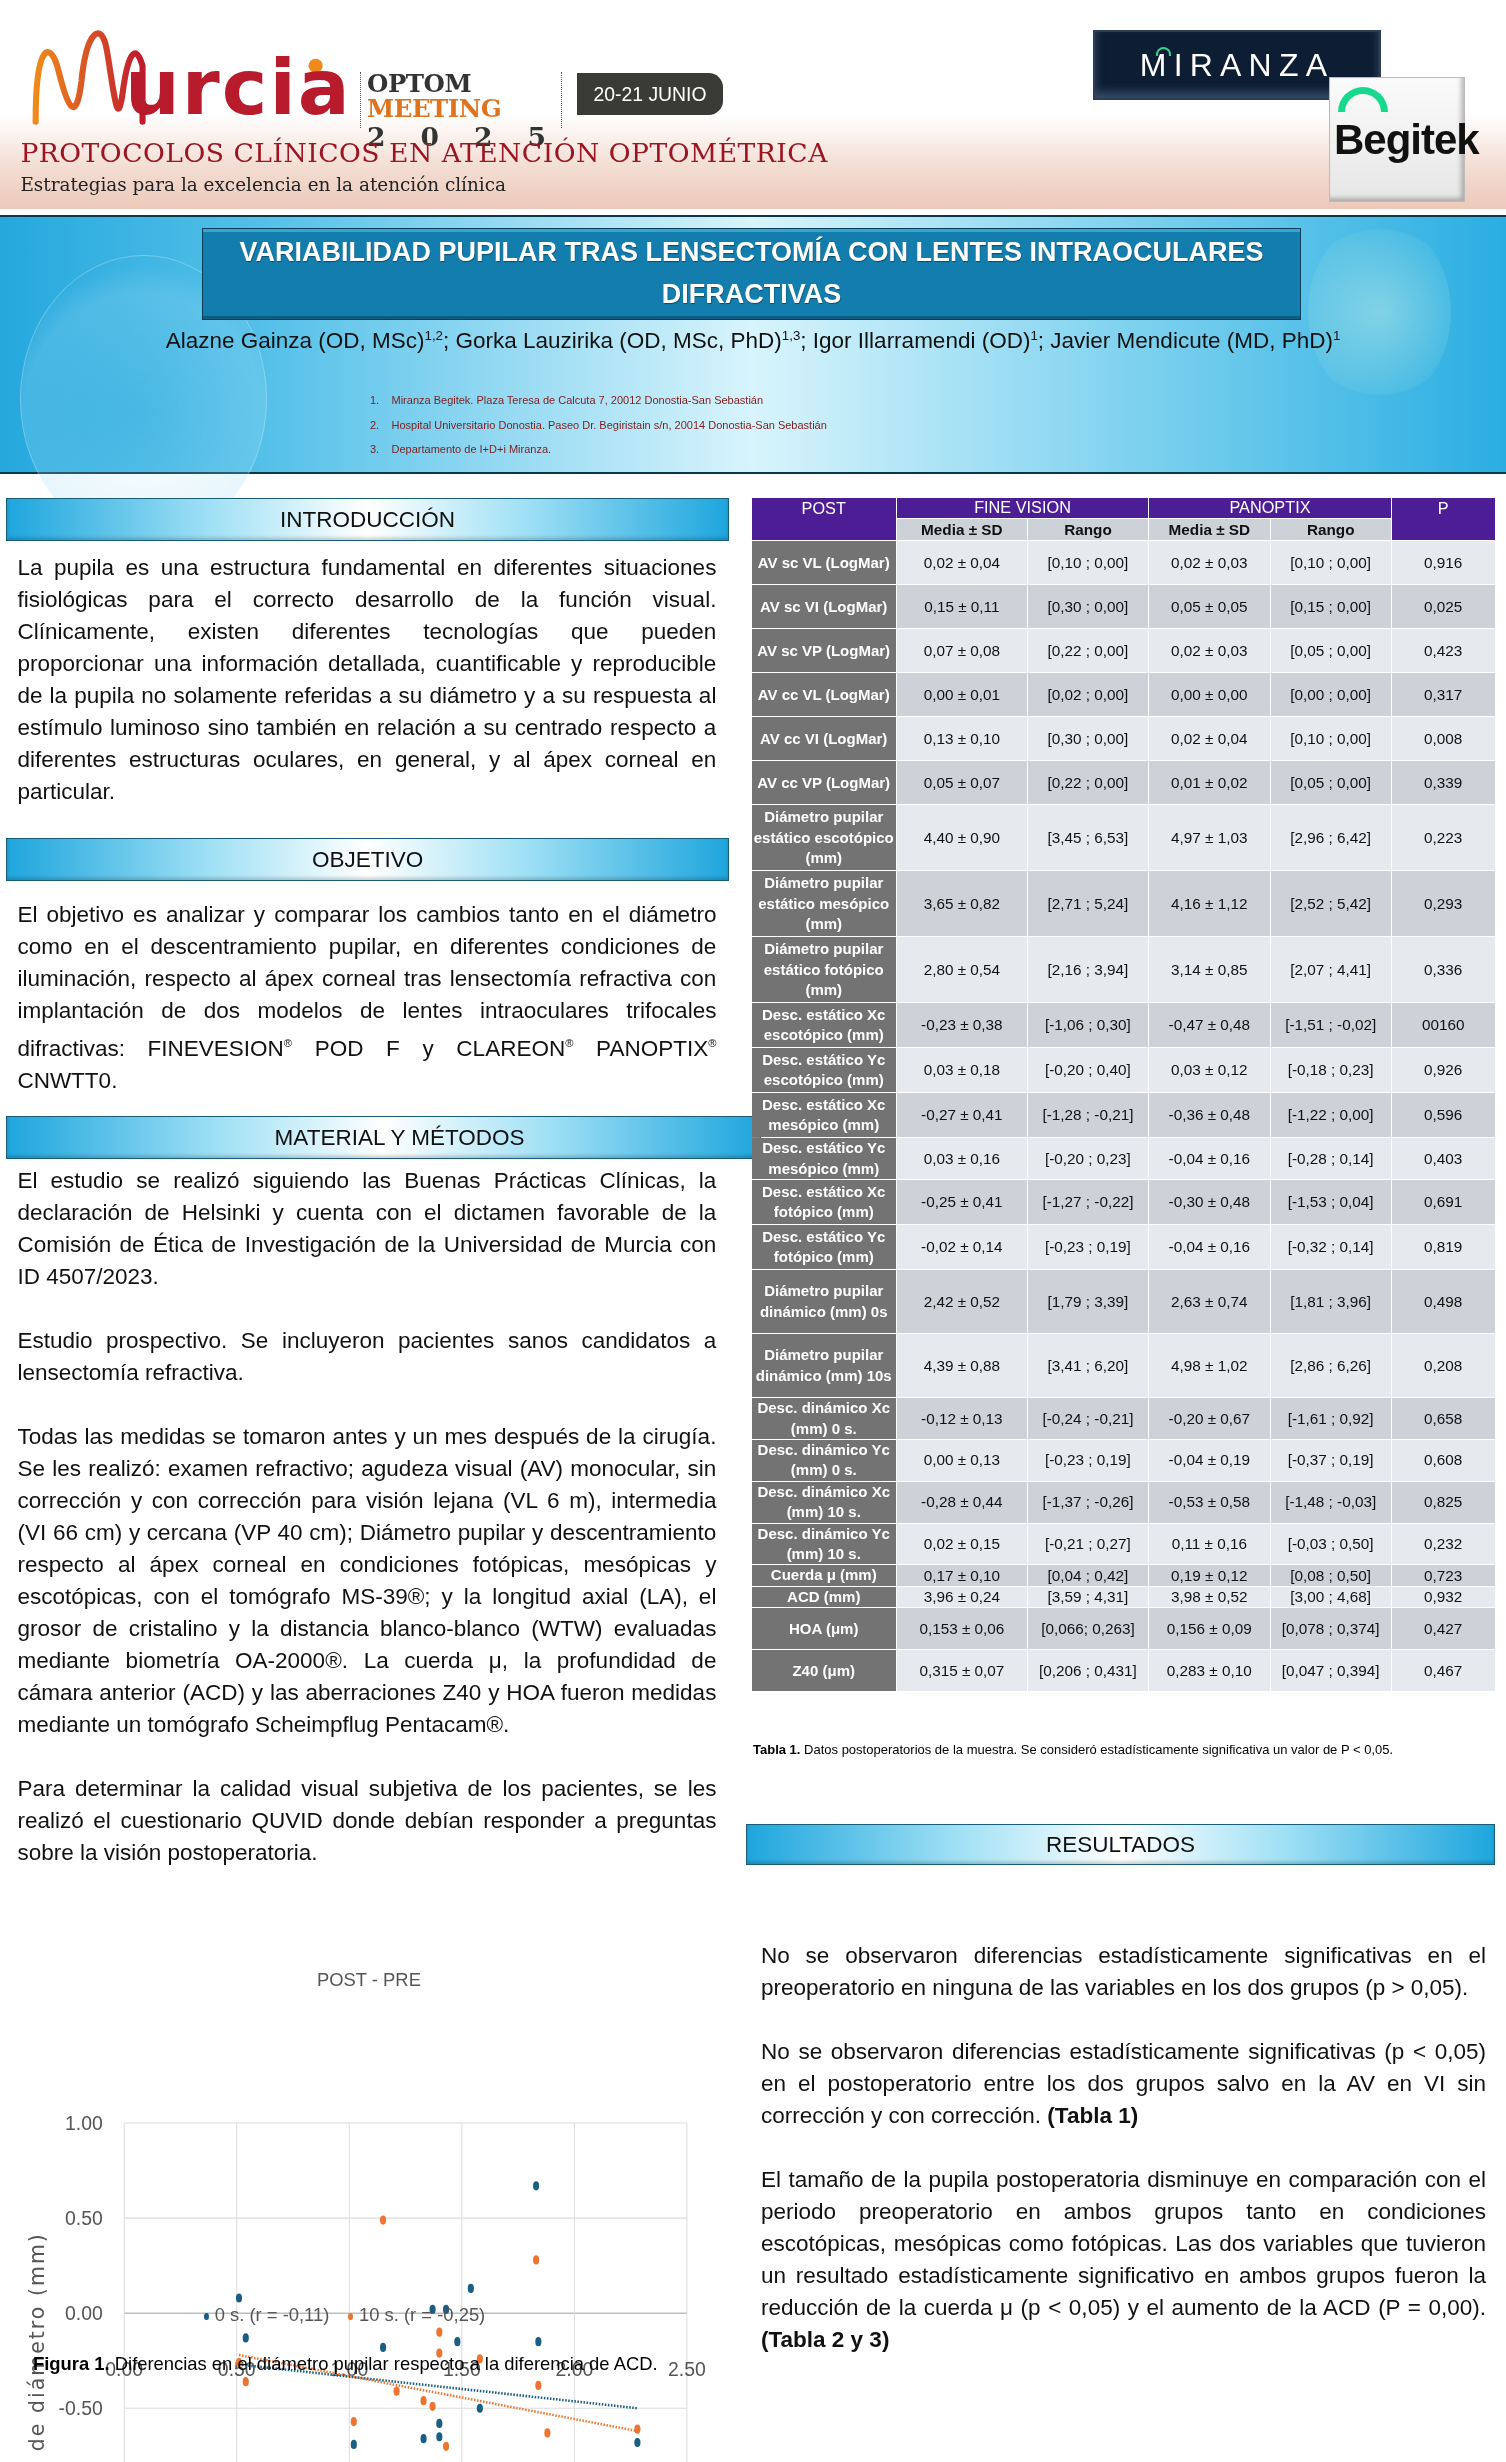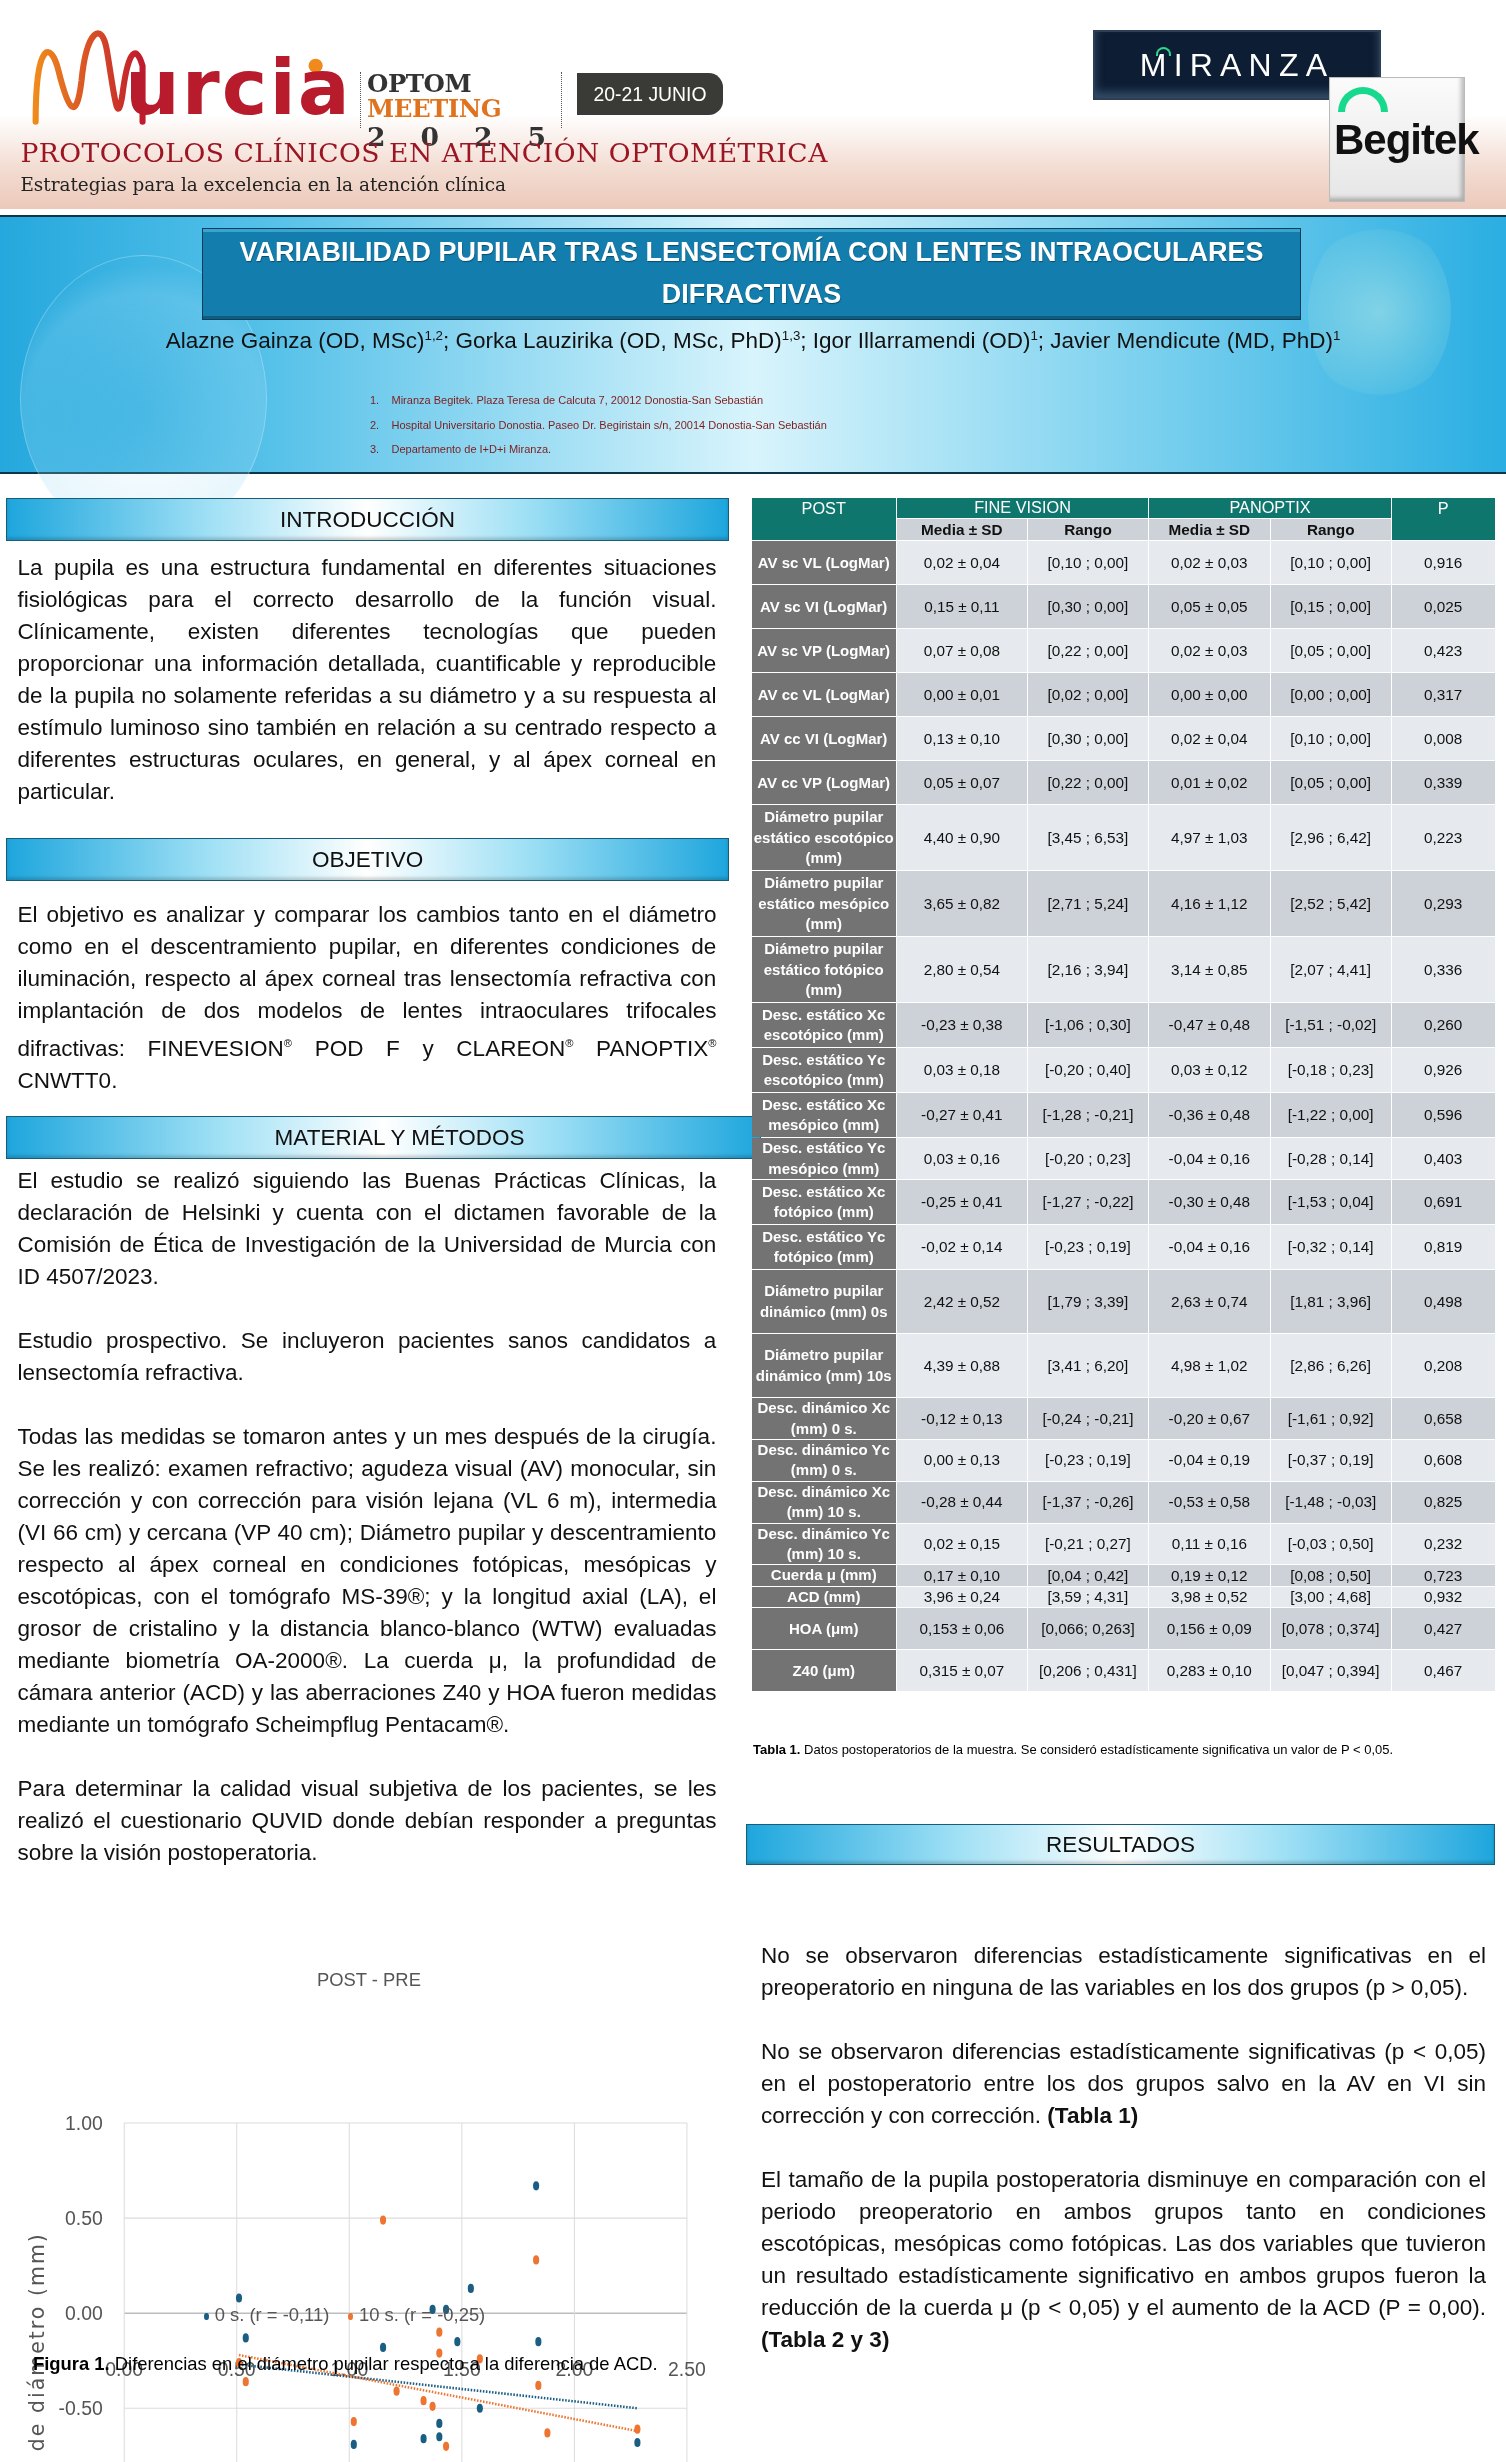--- a/index.html
+++ b/index.html
@@ -38,21 +38,21 @@
   
   .sec-head { height:41px; background:linear-gradient(90deg,#1ea6dd 0%,#9fe0f5 28%,#ffffff 50%,#9fe0f5 72%,#1ea6dd 100%); border:1.5px solid #1a5d78; box-shadow:inset 0 -2.6px 3.1px rgba(0,0,0,0.18); display:flex; align-items:center; justify-content:center; font-size:22.5px; color:#111; }
   .body-text { font-size:22.5px; line-height:32px; text-align:justify; color:#111; }
   .body-text p { margin:0; }
   .gap { height:32px; }
 
   
   .tbl-wrap { left:752px; top:498px; width:742px; }
   table.res { border-collapse:separate; border-spacing:1.5px; width:745px; margin:-1.5px; font-size:15.3px; color:#111; table-layout:fixed; }
   table.res th, table.res td { text-align:center; padding:0 2px; }
-  table.res .hdr { background:#0f766e; color:#fff; font-weight:normal; font-size:16.3px; height:20.4px; }
+  table.res .hdr { background:#4c1d95; color:#fff; font-weight:normal; font-size:16.3px; height:20.4px; }
   table.res .sub { background:#cdd1d8; color:#111; height:21.5px; }
   table.res .rowlab { background:#737373; color:#fff; font-weight:bold; font-size:15px; line-height:20.4px; }
   table.res tr.odd td.cell { background:#e6e9ed; }
   table.res tr.even td.cell { background:#cdd1d8; }
   .tab-caption { left:753px; top:1737px; width:736px; font-size:13px; line-height:26.6px; text-align:justify; }
 
   
   .chart-title { left:317px; top:1969px; font-size:18.4px; color:#555; }
   .chart-svg { left:0; top:1982px; }
   .legend { left:204px; top:2304px; font-size:18.4px; color:#555; display:flex; gap:19px; align-items:center; }
@@ -297,21 +297,21 @@
           <td class="cell">3,14 ± 0,85</td>
           <td class="cell">[2,07 ; 4,41]</td>
           <td class="cell">0,336</td>
         </tr>
         <tr class="even" style="height: 44px;">
           <td class="rowlab">Desc. estático Xc escotópico (mm)</td>
           <td class="cell">-0,23 ± 0,38</td>
           <td class="cell">[-1,06 ; 0,30]</td>
           <td class="cell">-0,47 ± 0,48</td>
           <td class="cell">[-1,51 ; -0,02]</td>
-          <td class="cell">0,260</td>
+          <td class="cell">00160</td>
         </tr>
         <tr class="odd" style="height: 44px;">
           <td class="rowlab">Desc. estático Yc escotópico (mm)</td>
           <td class="cell">0,03 ± 0,18</td>
           <td class="cell">[-0,20 ; 0,40]</td>
           <td class="cell">0,03 ± 0,12</td>
           <td class="cell">[-0,18 ; 0,23]</td>
           <td class="cell">0,926</td>
         </tr>
         <tr class="even" style="height: 44px;">

